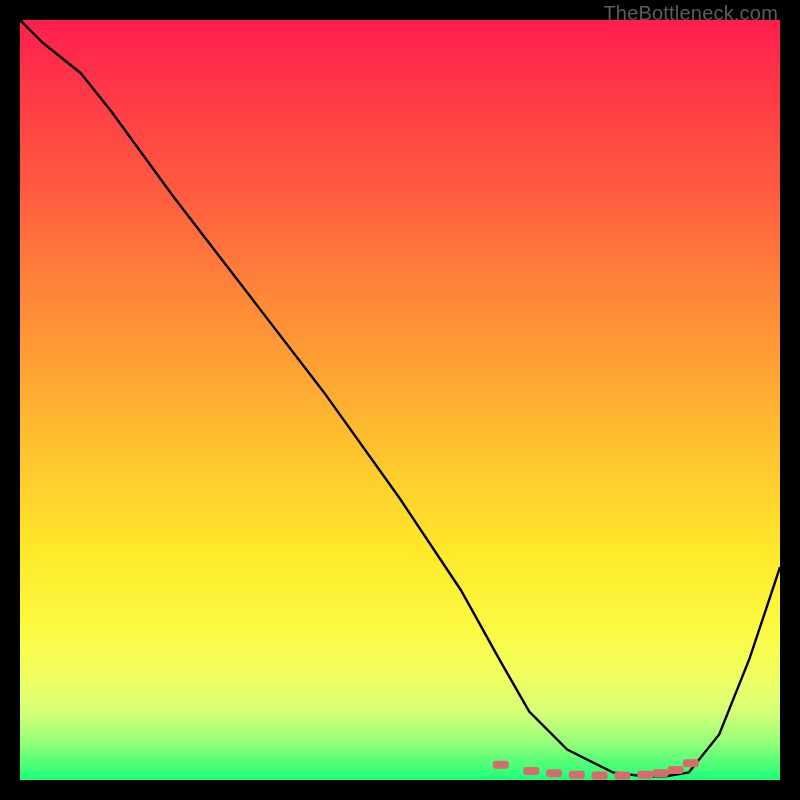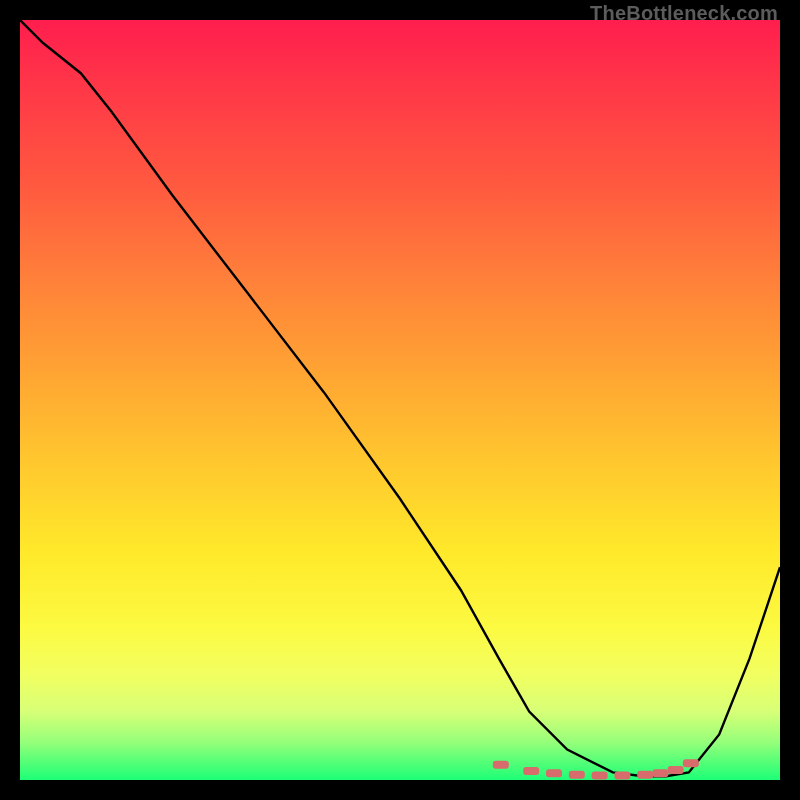--- a/index.html
+++ b/index.html
@@ -43,21 +43,21 @@
       #4cff77 98%,
       #1dff78 100%
     );
   }
   .attribution {
     position: absolute;
     top: 2px;
     right: 22px;
     color: #5c5c5c;
     font-size: 20px;
-    font-weight: 700;
+    font-weight: 400;
     letter-spacing: 0.2px;
   }
   svg.curve {
     position: absolute;
     inset: 0;
     width: 100%;
     height: 100%;
   }
 </style>
 </head>

